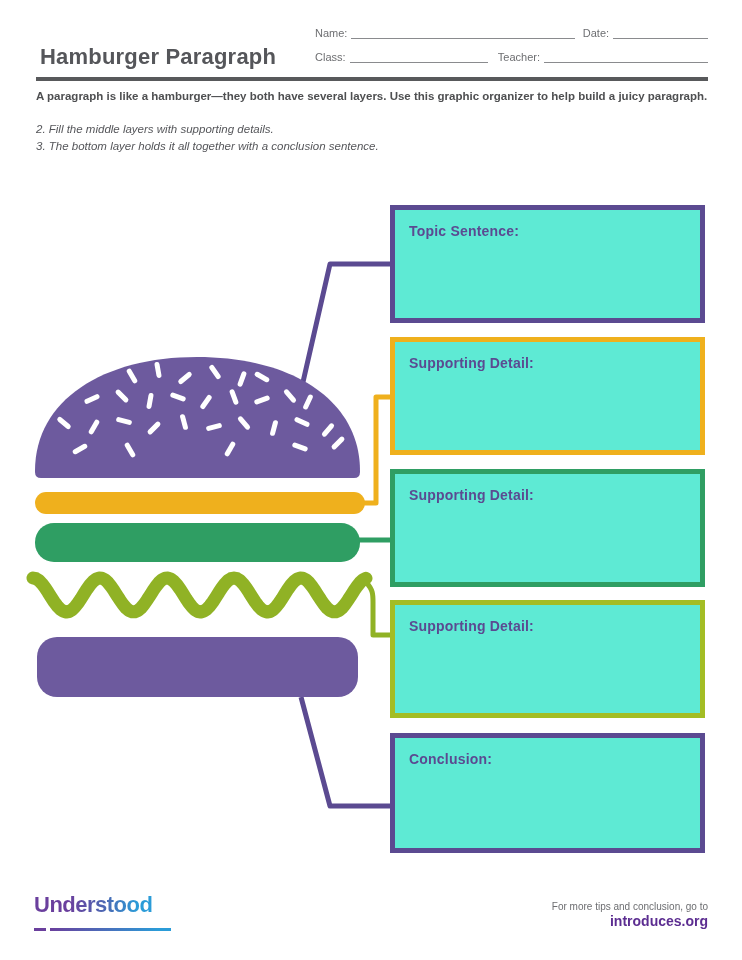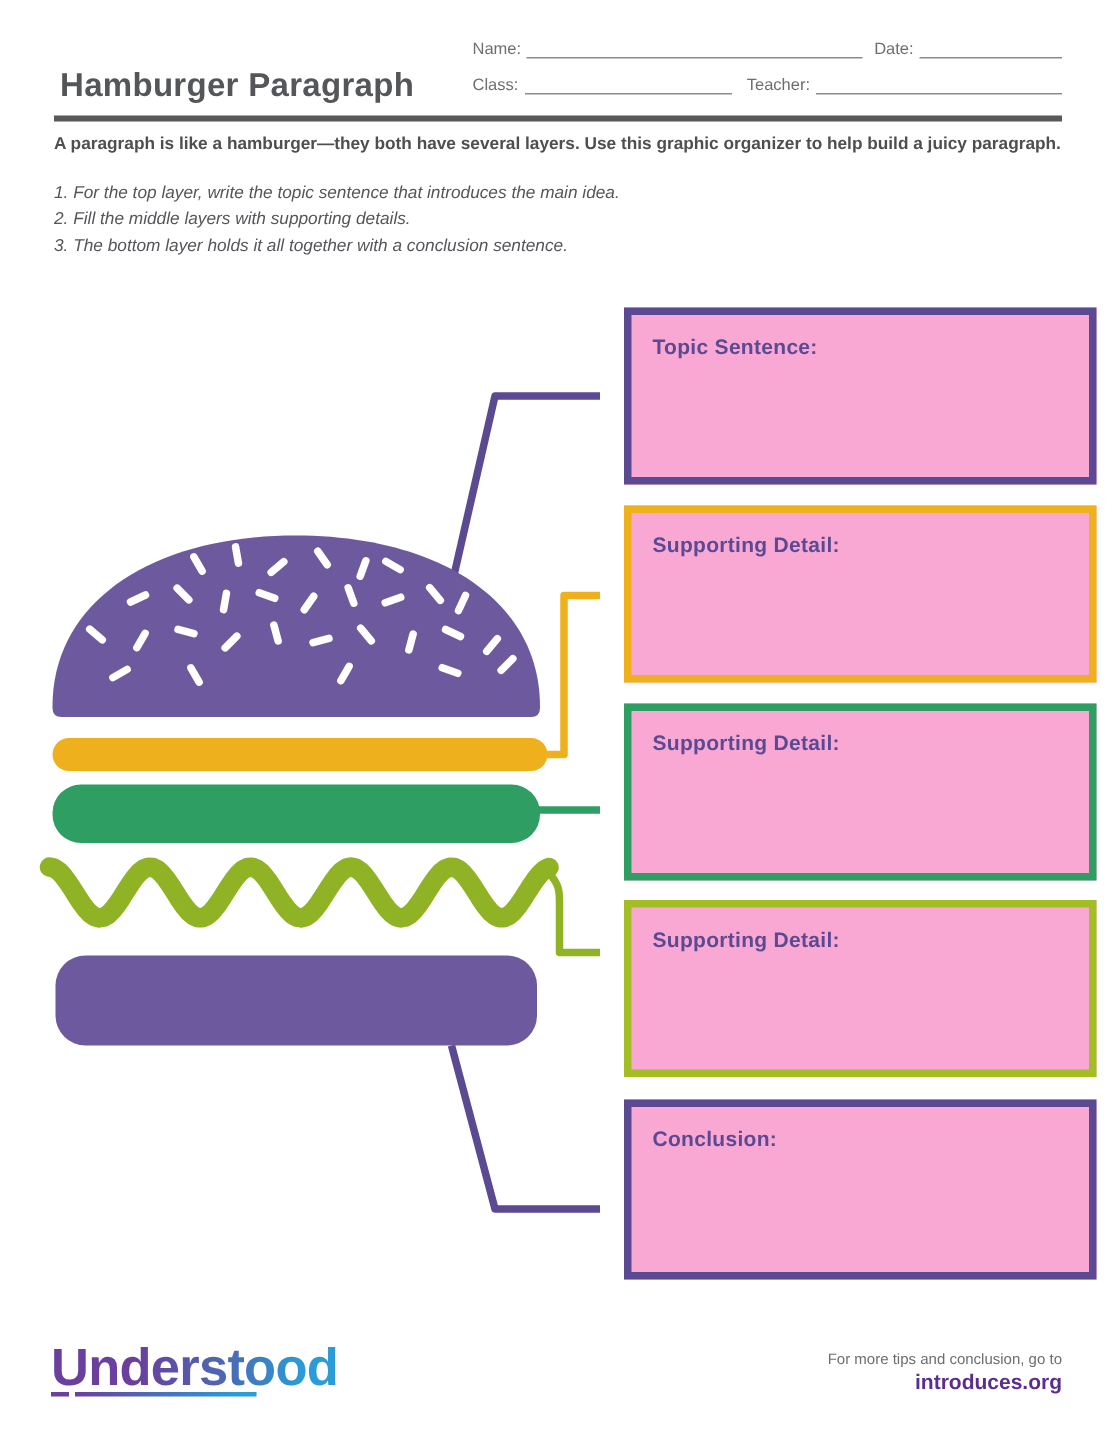--- a/index.html
+++ b/index.html
@@ -41,40 +41,40 @@
     line-height: 1.35;
   }
   #steps {
     position: absolute; left: 36px; top: 121px; width: 676px;
     font-size: 11.5px; font-style: italic; color: #55565a;
     line-height: 1.52;
     list-style: none;
   }
   
   .org-box {
-    position: absolute; left: 416px; width: 315px;
-    background: #f9a8d4; border: 5px solid #5b4a91;
+    position: absolute; left: 390px; width: 315px;
+    background: #5eead4; border: 5px solid #5b4a91;
     z-index: 2;
   }
   .org-box .box-label {
     display: block; padding: 13px 0 0 14px;
     font-size: 14px; font-weight: bold; color: #5b4a91;
     letter-spacing: 0.2px;
   }
   #box-0 { top: 205px; height: 118px; }
   #box-1 { top: 337px; height: 118px; }
   #box-2 { top: 469px; height: 118px; }
   #box-3 { top: 600px; height: 118px; }
   #box-4 { top: 733px; height: 120px; }
   
   #burger-svg { position: absolute; left: 0; top: 0; z-index: 1; }
   
   #logo {
     position: absolute; left: 34px; top: 892px;
-    font-size: 35px; font-weight: bold; letter-spacing: -0.5px;
+    font-size: 22px; font-weight: bold; letter-spacing: -0.5px;
     background: linear-gradient(90deg, #6a3f9d 0%, #6a3f9d 30%, #4a6bb5 62%, #2b9cd8 88%);
     -webkit-background-clip: text; background-clip: text;
     color: transparent;
   }
   #logo-dash {
     position: absolute; left: 34px; top: 928px;
     width: 12px; height: 3px; background: #6a3f9d;
   }
   #logo-bar {
     position: absolute; left: 50px; top: 928px;
@@ -106,21 +106,20 @@
     <span class="field-line w145"></span>
     <span class="field-label">Teacher:</span>
     <span class="field-line w172"></span>
   </div>
 
   <div id="divider"></div>
 
   <p id="intro">A paragraph is like a hamburger—they both have several layers. Use this graphic organizer to help build a juicy paragraph.</p>
 
   <ol id="steps">
-    <li>1. For the top layer, write the topic sentence that introduces the main idea.</li>
     <li>2. Fill the middle layers with supporting details.</li>
     <li>3. The bottom layer holds it all together with a conclusion sentence.</li>
   </ol>
 
   <svg id="burger-svg" width="742" height="960" viewBox="0 0 742 960">
       <path d="M 303 382 L 330 264 L 400 264" fill="none" stroke="#5b4a91" stroke-width="5" stroke-linejoin="round" stroke-linecap="butt"></path>
       <path d="M 352 503 L 376 503 L 376 397 L 400 397" fill="none" stroke="#efb01d" stroke-width="5" stroke-linejoin="round" stroke-linecap="butt"></path>
       <path d="M 352 540 L 400 540" fill="none" stroke="#2f9e63" stroke-width="5" stroke-linejoin="round" stroke-linecap="butt"></path>
       <path d="M 366 582 C 373 590 373 594 373 602 L 373 635 L 400 635" fill="none" stroke="#90b225" stroke-width="5" stroke-linejoin="round" stroke-linecap="butt"></path>
       <path d="M 301 697 L 330 806 L 400 806" fill="none" stroke="#5b4a91" stroke-width="5" stroke-linejoin="round" stroke-linecap="butt"></path>

